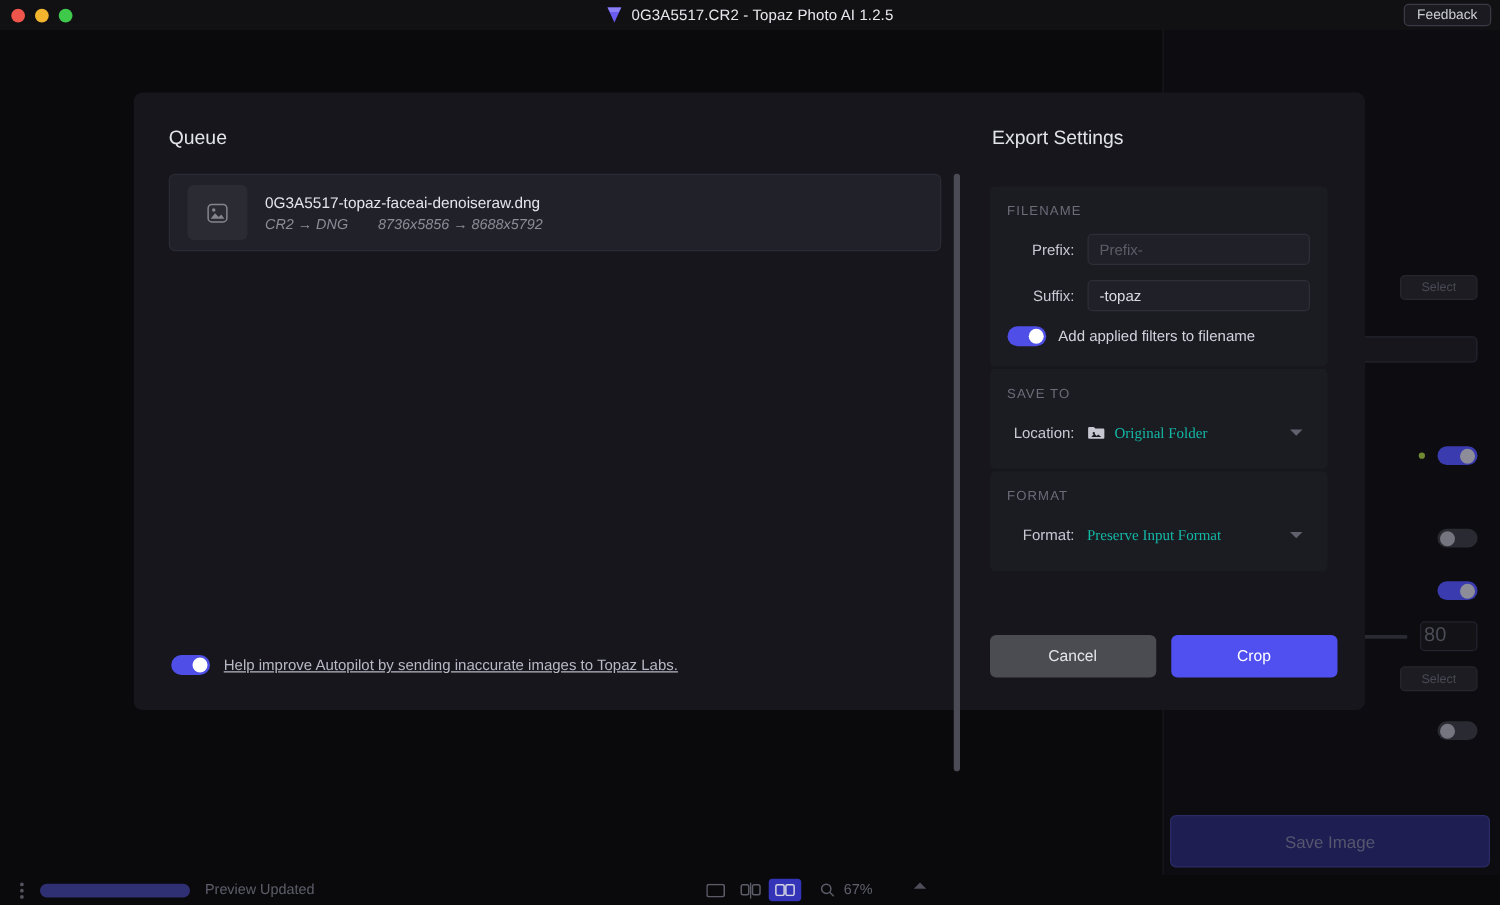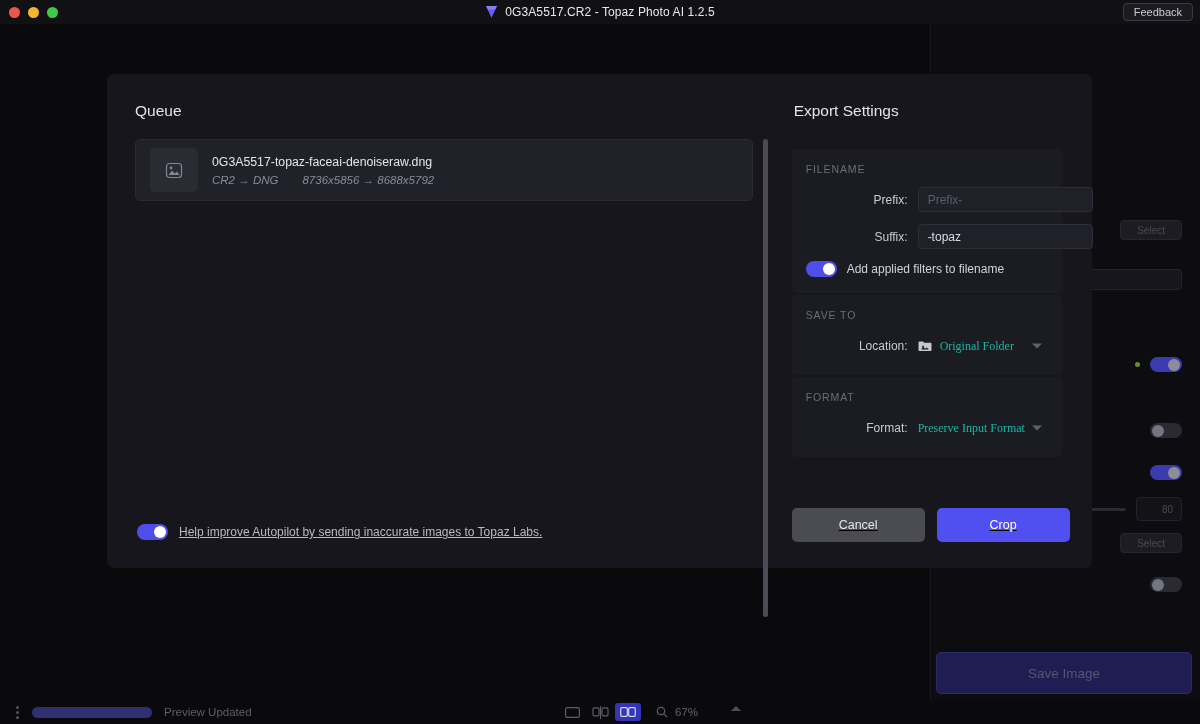--- a/index.html
+++ b/index.html
@@ -71,22 +71,22 @@
   .mini-toggle.off { background: #2a2a32; }
   .mini-toggle.off .knob { left: 2px; background: #75757f; }
   .green-dot { width: 5px; height: 5px; border-radius: 50%; background: #6f8a32; }
   .bg-slider { width: 105px; height: 3px; background: #2a2a33; border-radius: 2px; position: relative; }
   .bg-slider .handle {
     position: absolute; left: -3px; top: -4px; width: 11px; height: 11px;
     border-radius: 50%; background: #5a5a66;
   }
   .bg-number {
     width: 46px; height: 24px; background: #121217; border: 1px solid #232330;
-    border-radius: 4px; color: #4c4c57; font-size: 10px;
-    display: flex; align-items: center; justify-content: flex-end; padding-right: 8px;
+    border-radius: 4px; color: #4c4c57; font-size: 16px;
+    display: flex; align-items: center; justify-content: flex-end; padding-right: 24px;
   }
   .crop-btn {
     background: #1a1a20; border: 1px solid #24242c; border-radius: 4px;
     color: #3f3f49; font-size: 11.5px; height: 20px; padding: 0 9px;
     display: flex; align-items: center; gap: 5px;
   }
   .save-image-btn {
     position: absolute; right: 8px; bottom: 6px; width: 256px; height: 42px;
     background: #1e1e52; border: 1px solid #2b2b66; border-radius: 5px;
     color: #56566f; font-size: 13.5px;
@@ -147,21 +147,21 @@
     background: #1b1b22; border-radius: 4px; width: 270px;
     padding: 14px 0 16px 0; margin-bottom: 2px;
   }
   .group-hdr {
     color: #6d6d7a; font-size: 10.5px; letter-spacing: .9px;
     padding-left: 14px; margin-bottom: 12px;
   }
   .field-row {
     display: flex; align-items: center; gap: 10px; padding: 0 14px; margin-bottom: 12px;
   }
-  .field-label { color: #c9c9d4; font-size: 12px; width: 54px; text-align: right; flex: none; margin-left: 48px; }
+  .field-label { color: #c9c9d4; font-size: 12px; width: 54px; text-align: right; flex: none; }
   .text-input {
     flex: 1; height: 25px; background: #202028; border: 1px solid #2e2e38;
     border-radius: 4px; color: #dcdce5; font-size: 12px; padding: 4px 9px;
     font-family: "Liberation Sans", sans-serif; outline: none;
   }
   .text-input::placeholder { color: #5d5d6a; }
   .toggle-row { display: flex; align-items: center; gap: 10px; padding: 0 14px; margin-top: 2px; }
   .toggle-row .lbl { color: #d2d2dd; font-size: 12px; }
   .select-row { display: flex; align-items: center; gap: 10px; padding: 0 14px; }
   .select-box {
@@ -171,21 +171,21 @@
   .caret {
     position: absolute; right: 6px; top: 50%; transform: translateY(-50%);
     width: 0; height: 0; border-left: 5px solid transparent; border-right: 5px solid transparent;
     border-top: 5px solid #61616e;
   }
   .folder-icon { width: 14px; height: 12px; flex: none; }
 
   
   .actions {
     position: absolute; left: 16px; bottom: 26px; width: 285px;
-    display: flex; gap: 12px; text-decoration: underline;
+    display: flex; gap: 12px;
   }
   .btn {
     height: 34px; border-radius: 5px; font-size: 12.5px;
     display: flex; align-items: center; justify-content: center;
     font-family: "Liberation Sans", sans-serif; border: none;
   }
   .btn-cancel { width: 133px; background: #4b4b52; color: #e5e5ec; }
   .btn-save { width: 133px; background: #5050f0; color: #ffffff; }
 
   

